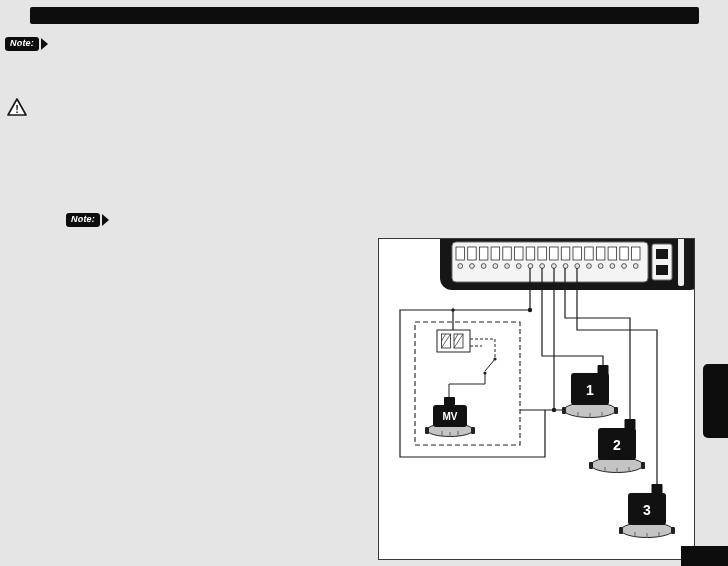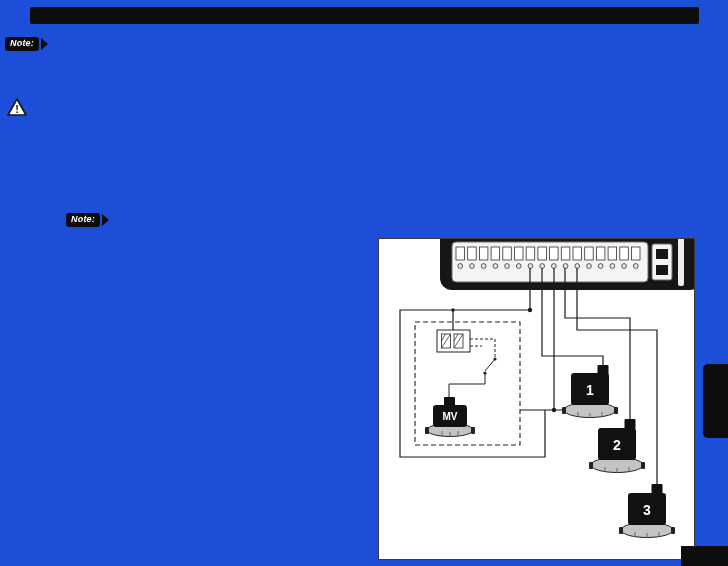--- a/index.html
+++ b/index.html
@@ -1,19 +1,19 @@
 <!DOCTYPE html>
 <html><head>
 <meta charset="utf-8">
 <style>
   html,body{margin:0;padding:0;background:#ffffff;}
   #page{
     position:relative;
     width:728px;height:566px;
-    background:#1d4ed8;
+    background:#e5e5e5;
     overflow:hidden;
     font-family:"Liberation Sans",sans-serif;
   }
   
   .title-bar{
     position:absolute;left:30px;top:7px;
     width:669px;height:17px;
     background:#0d0d0d;border-radius:2px;
   }
   

